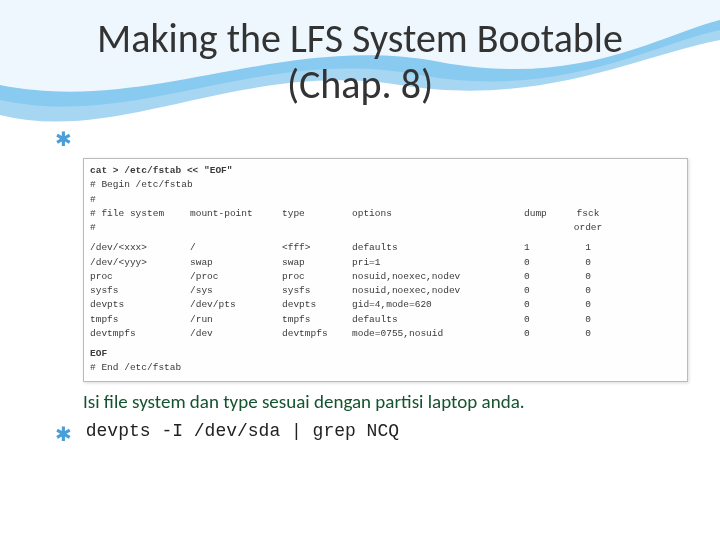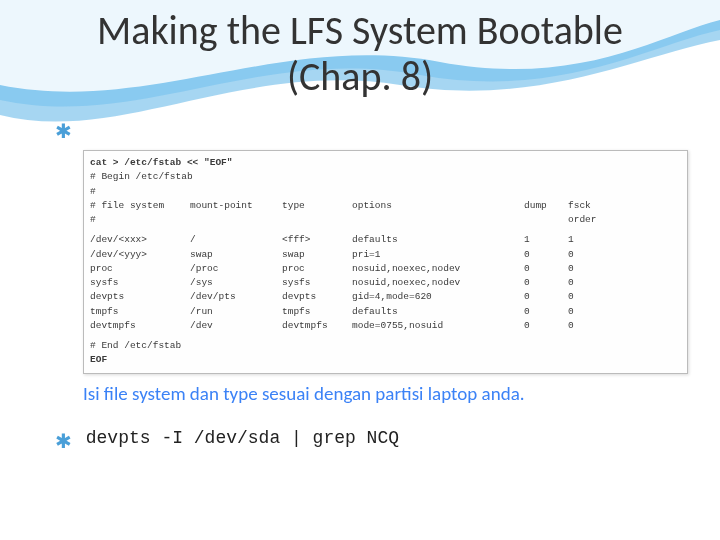--- a/index.html
+++ b/index.html
@@ -17,21 +17,21 @@
     width: 720px;
     height: 140px;
     z-index: 0;
   }
   .title {
     position: relative;
     z-index: 1;
     text-align: center;
     font-size: 40px;
     color: #333;
-    padding-top: 8px;
+    padding-top: 16px;
     line-height: 1.15;
     font-weight: 400;
   }
   .content {
     position: relative;
     z-index: 1;
     padding: 18px 40px 0 55px;
   }
   .bullet-row {
     display: flex;
@@ -61,25 +61,25 @@
     line-height: 1.5;
     width: 605px;
   }
   .code-block b { font-weight: 700; }
   .fstab-row { display: flex; }
   .c1 { width: 100px; }
   .c2 { width: 92px; }
   .c3 { width: 70px; }
   .c4 { width: 172px; }
   .c5 { width: 44px; }
-  .c6 { width: 40px; }
+  .c6 { width: 40px; text-align: center; }
   .note {
     font-size: 19px;
-    color: #3b82f6;
-    margin: 6px 0 23px 28px;
+    color: #14532d;
+    margin: 6px 0 8px 28px;
   }
   .cmd-text {
     font-family: "Courier New", monospace;
     font-size: 18px;
     color: #222;
   }
 </style>
 </head>
 <body>
 
@@ -173,22 +173,22 @@
         <div class="fstab-row">
           <span class="c1">devtmpfs</span>
           <span class="c2">/dev</span>
           <span class="c3">devtmpfs</span>
           <span class="c4">mode=0755,nosuid</span>
           <span class="c5">0</span>
           <span class="c6">0</span>
         </div>
       </div>
     <div style="height:6px"></div>
+    <div><b>EOF</b></div>
     <div># End /etc/fstab</div>
-    <div><b>EOF</b></div>
   </div>
 
   <div class="note">Isi file system dan type sesuai dengan partisi laptop anda.</div>
 
   <div class="bullet-row">
     <span class="bullet-star">✱</span>
     <span class="cmd-text">devpts -I /dev/sda | grep NCQ</span>
   </div>
 
 </div>

